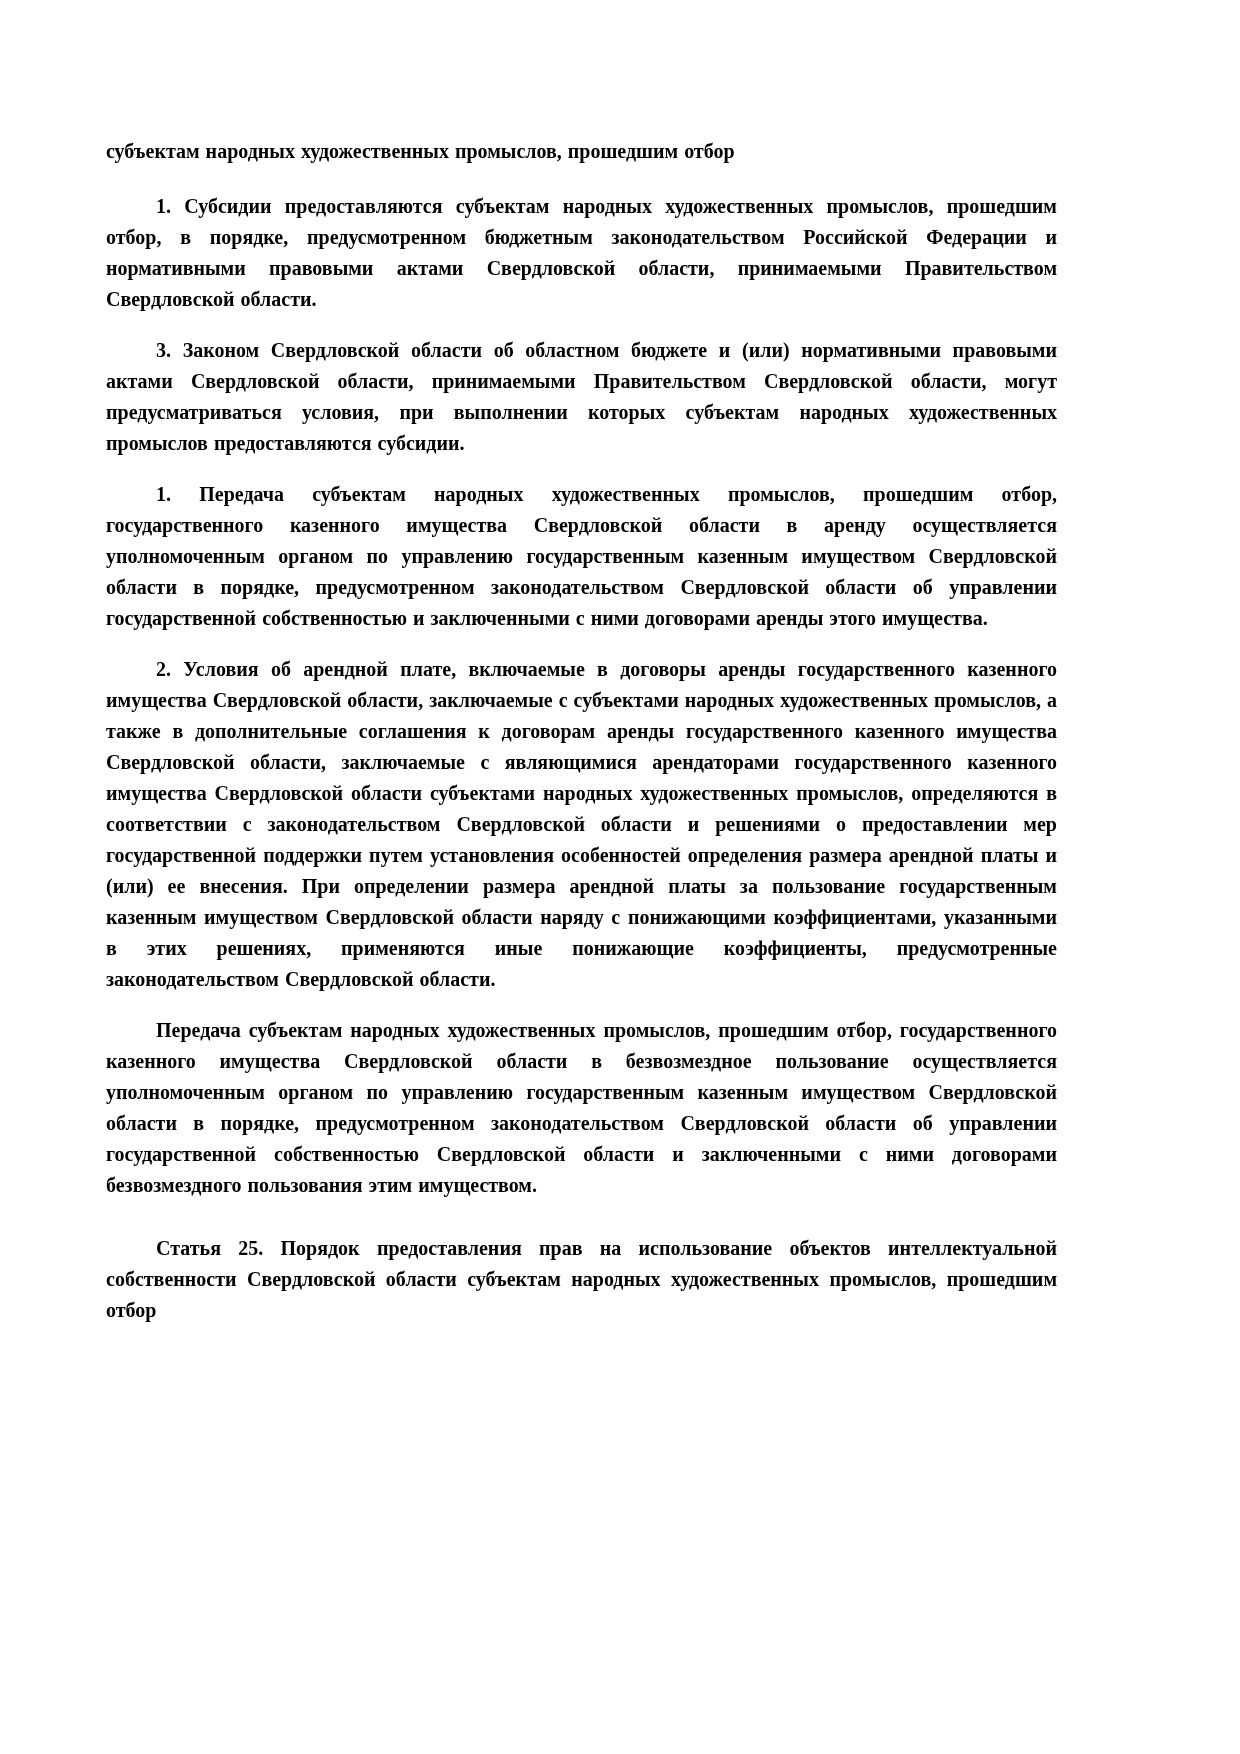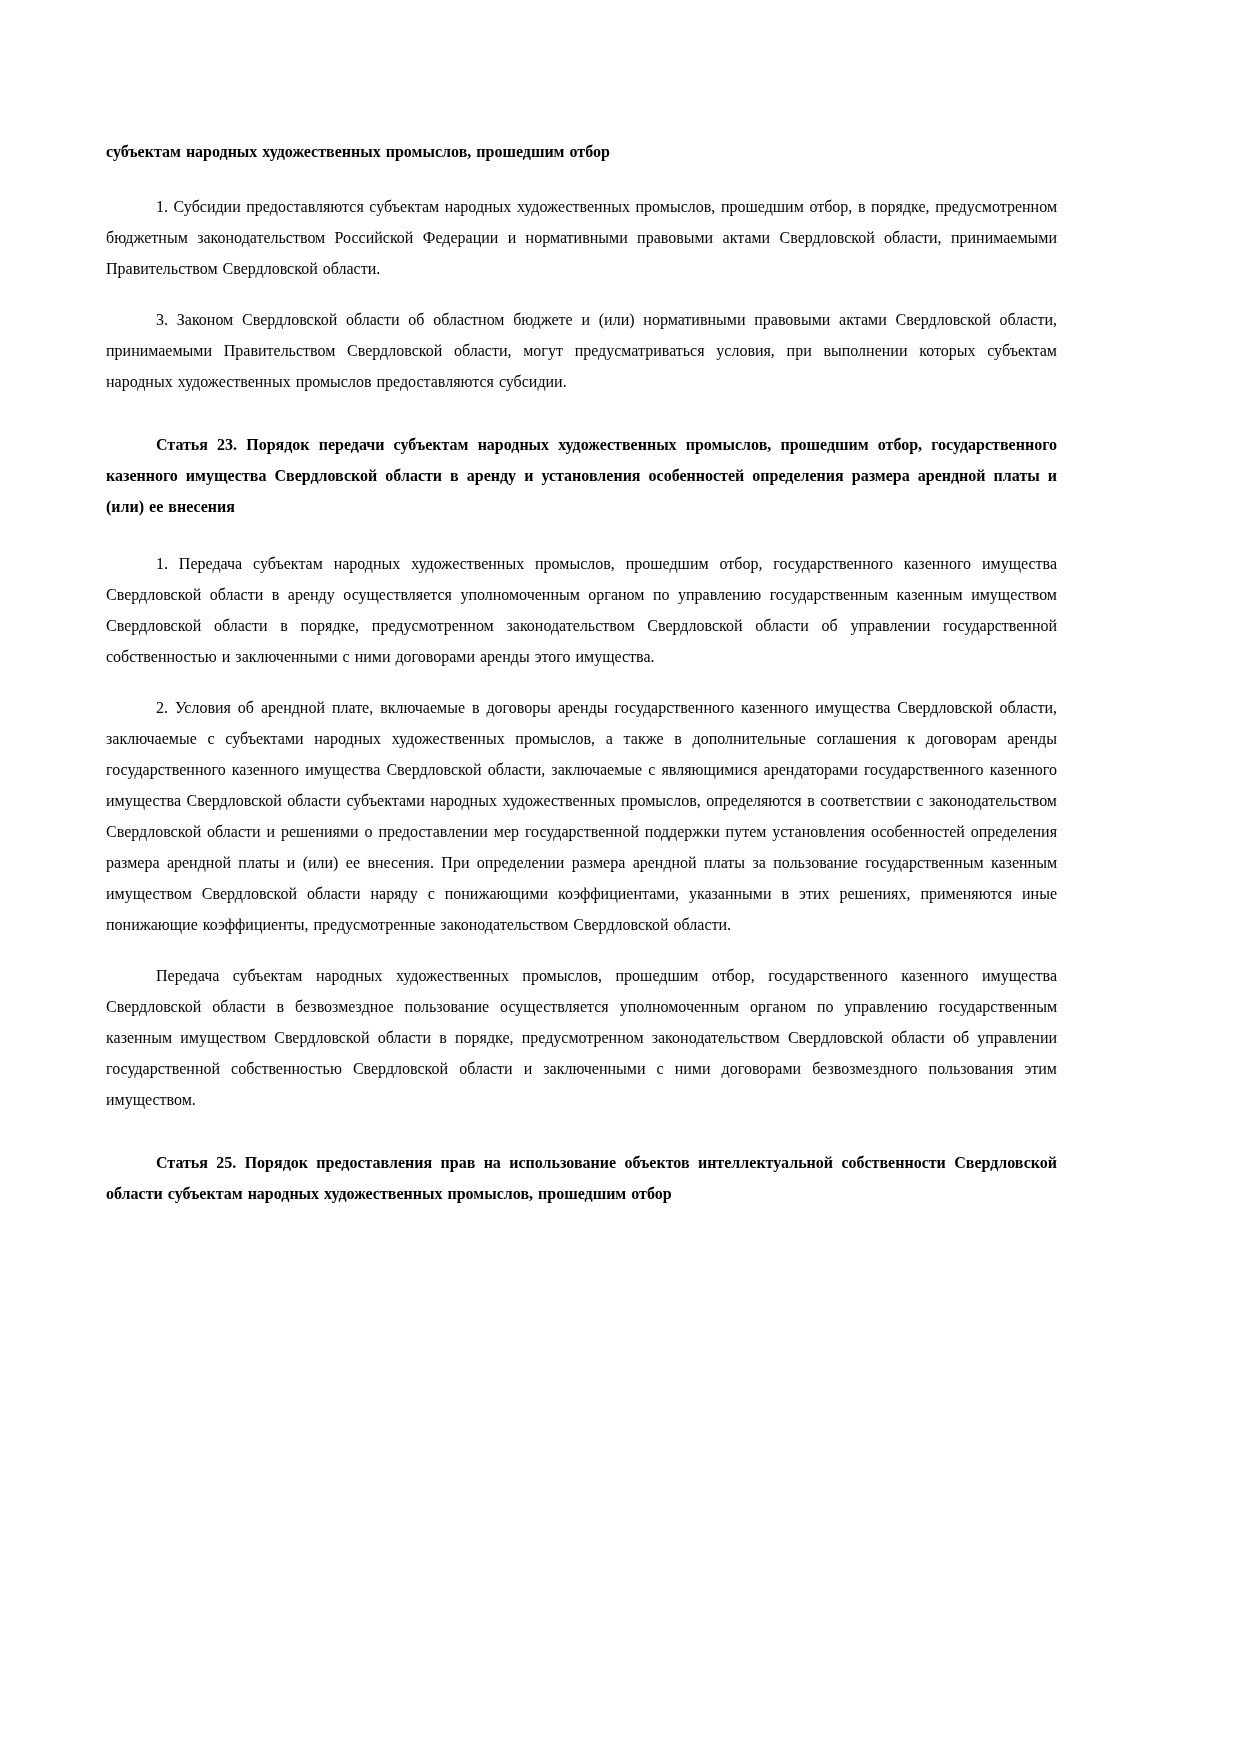--- a/index.html
+++ b/index.html
@@ -16,29 +16,29 @@
   }
   .page {
     box-sizing: border-box;
     width: 1240px;
     height: 1754px;
     padding: 136px 183px 60px 106px;
     background: #ffffff;
     overflow: hidden;
   }
   .block {
-    font-size: 16px;
+    font-size: 20px;
     line-height: 31px;
     text-align: justify;
     margin: 0 0 20px 0;
     word-spacing: 1px;
   }
   .paragraph {
     text-indent: 50px;
-    font-weight: normal;
+    font-weight: bold;
   }
   .heading {
     font-weight: bold;
     text-indent: 50px;
     margin: 32px 0 26px 0;
   }
   .heading-continued {
     font-weight: bold;
     text-indent: 0;
     text-align: left;
@@ -49,21 +49,20 @@
 <body>
 
 <div class="page">
 
   <div class="block heading-continued">субъектам народных художественных промыслов, прошедшим отбор</div>
 
   <div class="block paragraph">1. Субсидии предоставляются субъектам народных художественных промыслов, прошедшим отбор, в порядке, предусмотренном бюджетным законодательством Российской Федерации и нормативными правовыми актами Свердловской области, принимаемыми Правительством Свердловской области.</div>
 
   <div class="block paragraph">3. Законом Свердловской области об областном бюджете и (или) нормативными правовыми актами Свердловской области, принимаемыми Правительством Свердловской области, могут предусматриваться условия, при выполнении которых субъектам народных художественных промыслов предоставляются субсидии.</div>
 
-  <div class="block heading">Статья 23. Порядок передачи субъектам народных художественных промыслов, прошедшим отбор, государственного казенного имущества Свердловской области в аренду и установления особенностей определения размера арендной платы и (или) ее внесения</div>
 
   <div class="block paragraph">1. Передача субъектам народных художественных промыслов, прошедшим отбор, государственного казенного имущества Свердловской области в аренду осуществляется уполномоченным органом по управлению государственным казенным имуществом Свердловской области в порядке, предусмотренном законодательством Свердловской области об управлении государственной собственностью и заключенными с ними договорами аренды этого имущества.</div>
 
   <div class="block paragraph">2. Условия об арендной плате, включаемые в договоры аренды государственного казенного имущества Свердловской области, заключаемые с субъектами народных художественных промыслов, а также в дополнительные соглашения к договорам аренды государственного казенного имущества Свердловской области, заключаемые с являющимися арендаторами государственного казенного имущества Свердловской области субъектами народных художественных промыслов, определяются в соответствии с законодательством Свердловской области и решениями о предоставлении мер государственной поддержки путем установления особенностей определения размера арендной платы и (или) ее внесения. При определении размера арендной платы за пользование государственным казенным имуществом Свердловской области наряду с понижающими коэффициентами, указанными в этих решениях, применяются иные понижающие коэффициенты, предусмотренные законодательством Свердловской области.</div>
 
 
   <div class="block paragraph">Передача субъектам народных художественных промыслов, прошедшим отбор, государственного казенного имущества Свердловской области в безвозмездное пользование осуществляется уполномоченным органом по управлению государственным казенным имуществом Свердловской области в порядке, предусмотренном законодательством Свердловской области об управлении государственной собственностью Свердловской области и заключенными с ними договорами безвозмездного пользования этим имуществом.</div>
 
   <div class="block heading">Статья 25. Порядок предоставления прав на использование объектов интеллектуальной собственности Свердловской области субъектам народных художественных промыслов, прошедшим отбор</div>
 

